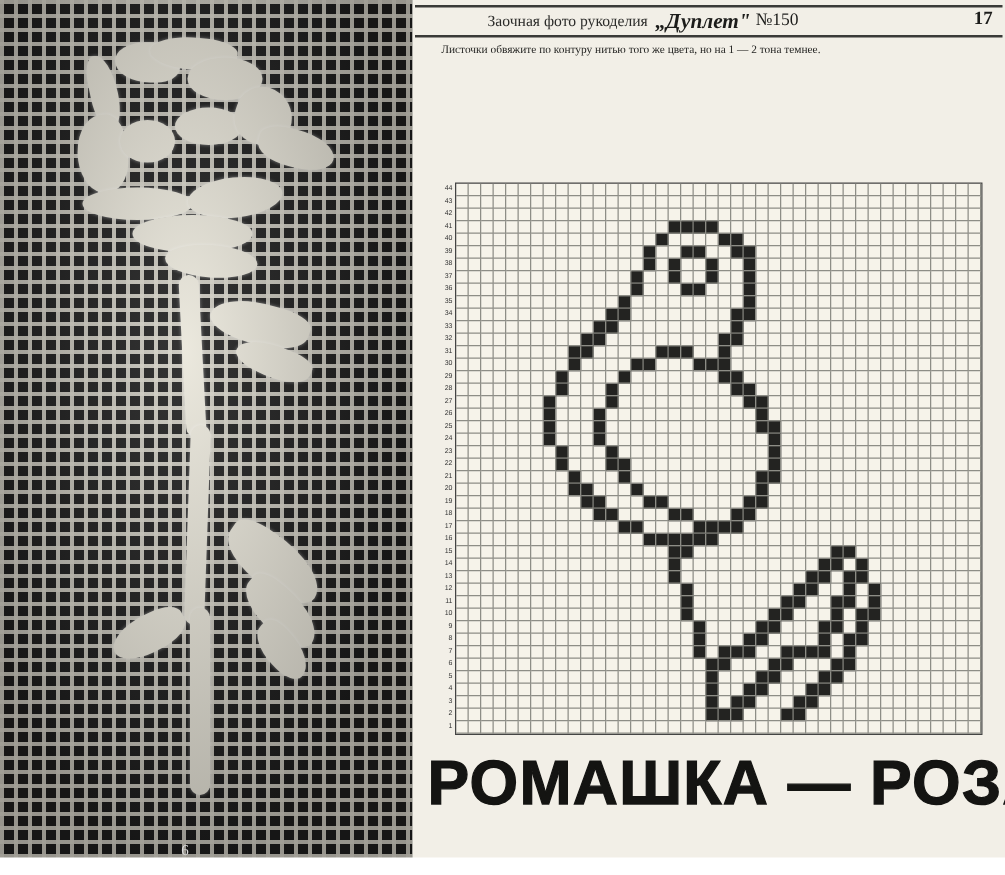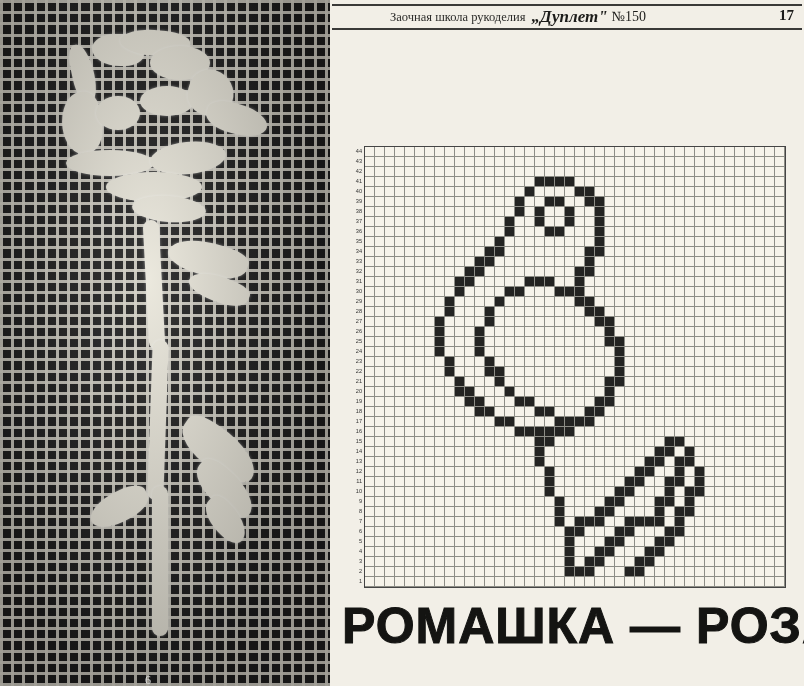--- a/index.html
+++ b/index.html
@@ -276,28 +276,29 @@
     <div id="photo-vignette"></div>
     <div id="photo-caption-mark">6</div>
   </div>
 
   <div id="right-col">
 
     <div id="header">
       <div id="header-rule-top"></div>
       <div id="header-rule-bottom"></div>
       <div id="header-inner">
-        <span id="hdr-school">Заочная школа рукоделия</span>
+        <span id="hdr-school">Заочная фото рукоделия</span>
         <span id="hdr-brand">„Дуплет"</span>
         <span id="hdr-issue">№150</span>
       </div>
       <div id="hdr-page">17</div>
     </div>
 
     <div id="body-text">
+      <p>Листочки обвяжите по контуру нитью того же цвета, но на 1 — 2 тона темнее.</p>
     </div>
 
     <div id="chart-wrap">
       <div id="chart-rownums" style="height: 440px;">
           <div class="rownum" style="top: 2px;">44</div>
           <div class="rownum" style="top: 12px;">43</div>
           <div class="rownum" style="top: 22px;">42</div>
           <div class="rownum" style="top: 32px;">41</div>
           <div class="rownum" style="top: 42px;">40</div>
           <div class="rownum" style="top: 52px;">39</div>

